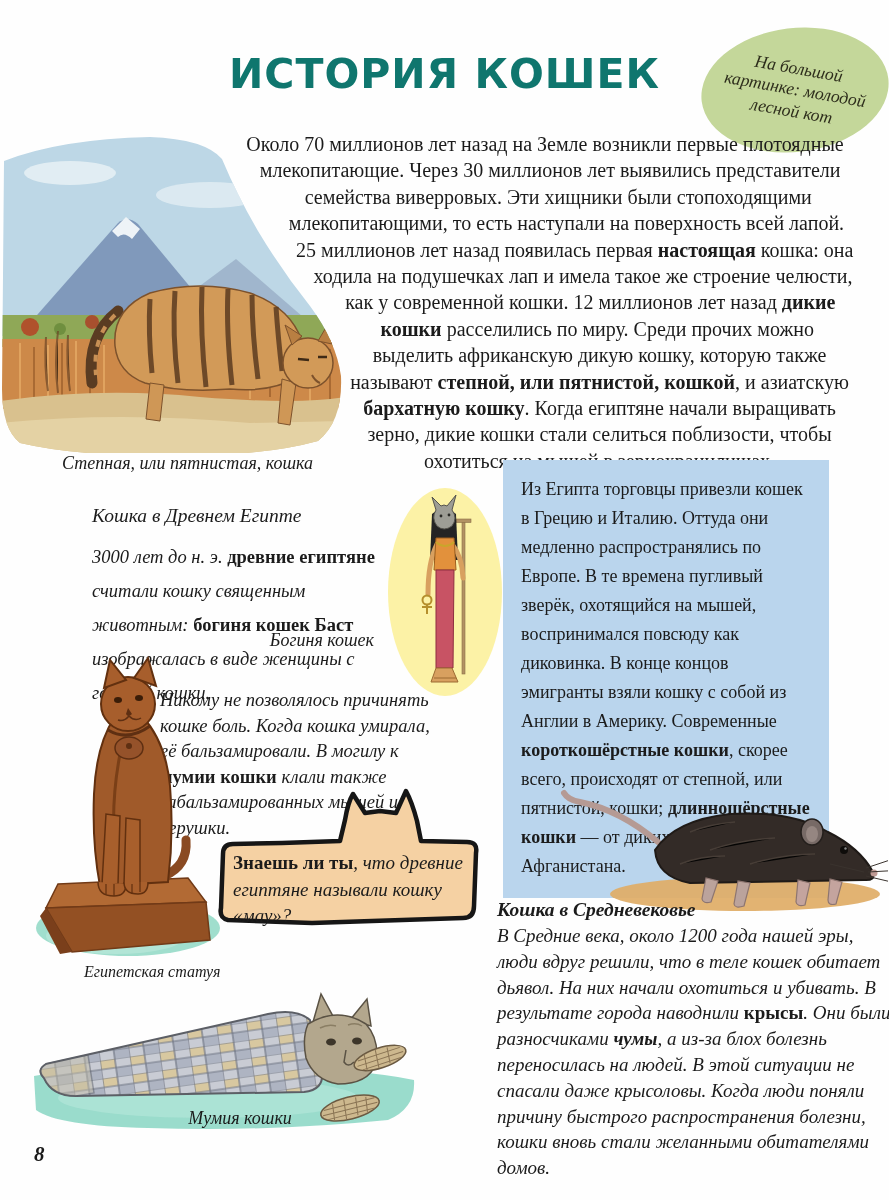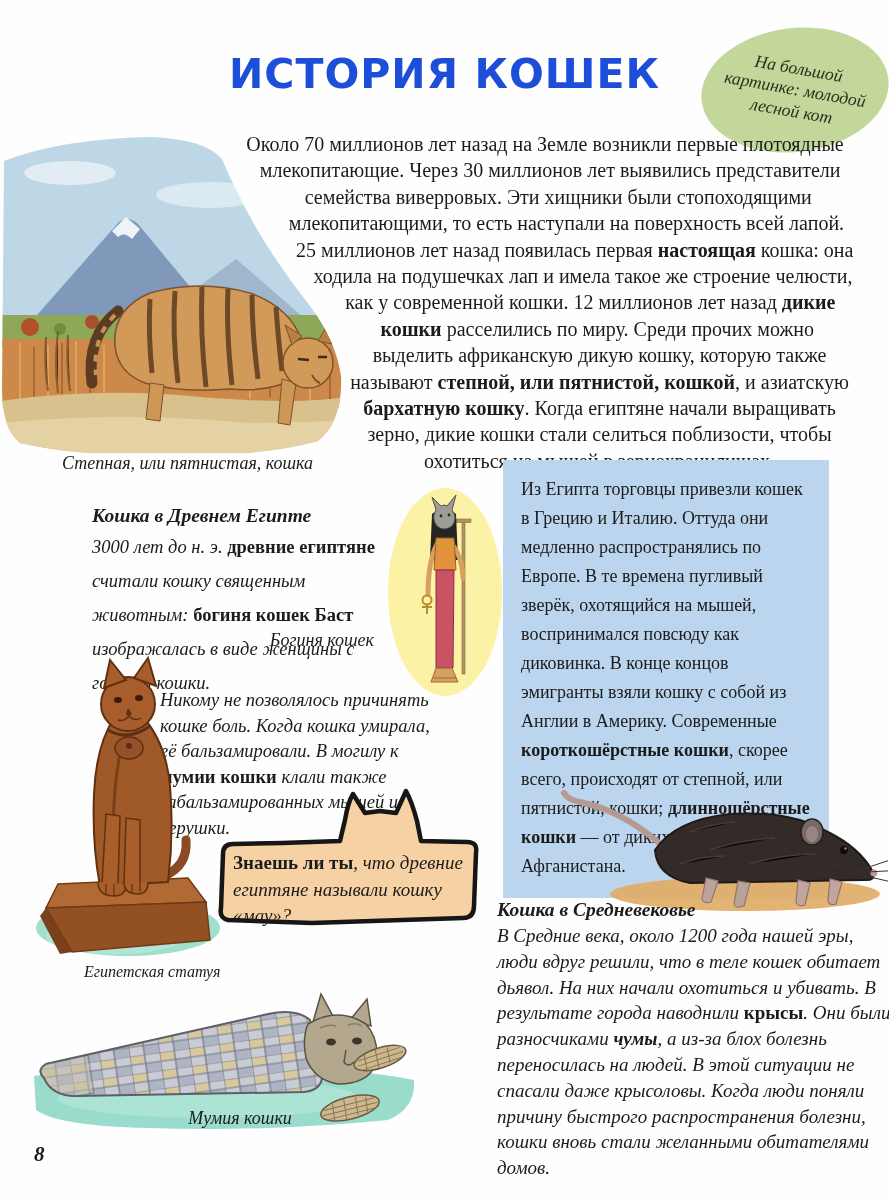--- a/index.html
+++ b/index.html
@@ -8,38 +8,38 @@
     font-family:"Liberation Serif", serif;color:#1b1b1b;overflow:hidden;
   }
   .abs{position:absolute;}
   .seg-b{font-weight:bold;font-style:normal;}
   .seg-bi{font-weight:bold;font-style:italic;}
   .seg-i{font-style:italic;font-weight:normal;}
 
   #page-title{
     left:0;right:0;top:50px;text-align:center;
     font-family:"DejaVu Sans",sans-serif;font-weight:bold;
-    font-size:41px;letter-spacing:1px;color:#1d4ed8;
+    font-size:41px;letter-spacing:1px;color:#0f766e;
   }
   #corner-badge{left:701px;top:28px;width:188px;height:124px;}
   #corner-badge .oval{position:absolute;inset:0;background:#c4d79a;border-radius:50%;transform:rotate(-7deg);}
   #corner-badge .txt{
     position:absolute;inset:4px;display:flex;align-items:center;justify-content:center;
     text-align:center;font-style:italic;font-size:17.5px;line-height:21.5px;
     color:#2e2e1c;transform:rotate(10deg);padding:6px 14px;
   }
   #intro{left:8px;top:131px;width:846px;font-size:20px;line-height:26.4px;text-align:center;}
   #land-float{
     float:left;width:345px;height:322px;margin-left:-8px;
     shape-outside:polygon(0 0,62% 0,67% 16%,77% 33%,89% 53%,98% 71%,100% 86%,100% 100%,0 100%);
     shape-margin:10px;
   }
   #caption-wildcat{left:62px;top:453px;font-style:italic;font-size:18px;text-align:right;}
   #egypt-block{left:92px;top:505px;width:284px;}
-  #egypt-heading{font-weight:bold;font-style:italic;font-size:19.5px;margin-bottom:3px;}
+  #egypt-heading{font-weight:normal;font-style:italic;font-size:19.5px;margin-bottom:13px;}
   #egypt-body{font-style:italic;font-size:18.5px;line-height:34px;}
   #caption-goddess{left:92px;top:630px;width:282px;text-align:right;font-style:italic;font-size:18px;}
   #goddess-fig{left:386px;top:486px;width:118px;height:212px;}
   #fact-box{
     left:503px;top:460px;width:290px;padding:15px 18px 17px 18px;
     background:#bad5ed;font-size:18px;line-height:29px;
   }
   #mummy-note{left:160px;top:688px;width:278px;font-style:italic;font-size:18.5px;line-height:25.5px;}
   #statue-fig{left:36px;top:654px;width:188px;height:306px;}
   #caption-statue{left:84px;top:963px;font-style:italic;font-size:16px;}

